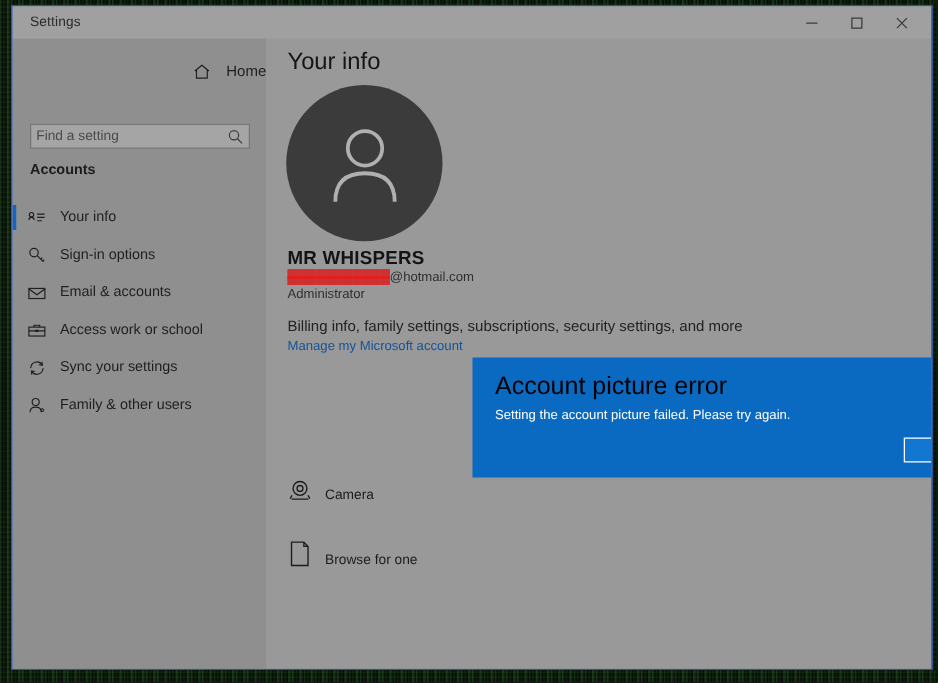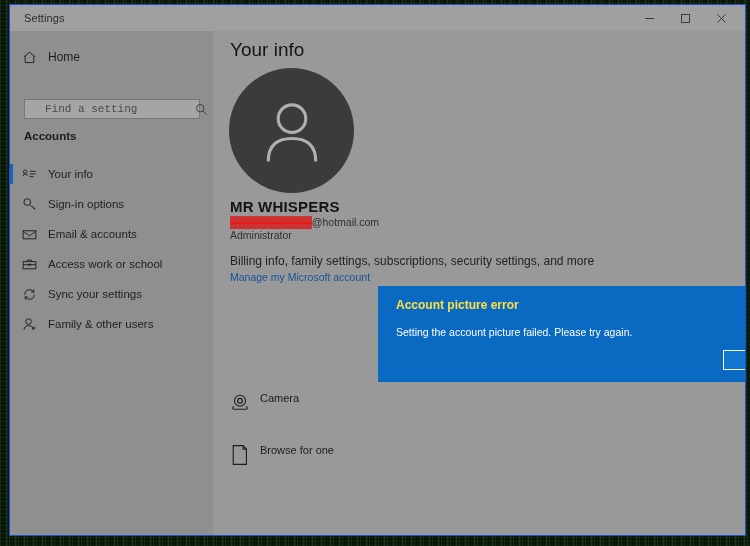--- a/index.html
+++ b/index.html
@@ -88,20 +88,21 @@
     bottom: 0;
     background: #8f8f8f;
   }
   #home-row {
     position: absolute;
     left: 0; top: 12px;
     width: 100%;
     height: 28px;
     display: flex;
     align-items: center;
+    justify-content: flex-end;
   }
   #home-row .nav-icon {
     width: 38px;
     display: flex;
     justify-content: center;
     align-items: center;
     flex: 0 0 38px;
   }
   #home-label {
     font-size: 12px;
@@ -115,24 +116,24 @@
     background: #a5a5a5;
     border: 1px solid #777;
     box-sizing: border-box;
     display: flex;
     align-items: center;
   }
   #search-input {
     border: 0;
     background: transparent;
     outline: none;
-    font-family: Liberation Mono, monospace;
+    font-family: Liberation Sans, sans-serif;
     font-size: 11px;
     color: #3b3b3b;
-    padding: 0 4px 0 20px;
+    padding: 0 4px 0 4px;
     width: 148px;
     height: 18px;
   }
   #search-input::placeholder { color: #4a4a4a; opacity: 1; }
   #search-icon {
     width: 22px;
     display: flex;
     justify-content: center;
     align-items: center;
   }
@@ -239,23 +240,22 @@
     position: absolute;
     left: 17px; top: 240px;
     font-size: 10.5px;
     color: #14539a;
     text-decoration: none;
   }
   .picture-option {
     position: absolute;
     left: 17px;
     display: flex;
-    align-items: flex-start;
+    align-items: flex-end;
     height: 26px;
-    margin-top: 16px;
   }
   #option-camera { top: 345px; }
   #option-browse { top: 397px; }
   .picture-option .opt-icon {
     flex: 0 0 30px;
     display: flex;
     align-items: center;
     justify-content: flex-start;
   }
   .opt-label {
@@ -269,23 +269,23 @@
     left: 165px;
     top: 255px;
     width: 419px;
     height: 96px;
     background: #0a69c0;
     z-index: 50;
   }
   #dialog-title {
     position: absolute;
     left: 18px; top: 12px;
-    font-size: 12px;
-    color: #fde047;
-    font-weight: bold;
+    font-size: 20px;
+    color: #000000;
+    font-weight: normal;
   }
   #dialog-message {
     position: absolute;
     left: 18px; top: 40px;
     font-size: 10.5px;
     color: #ffffff;
   }
   #dialog-ok-button {
     position: absolute;
     right: 14px;

